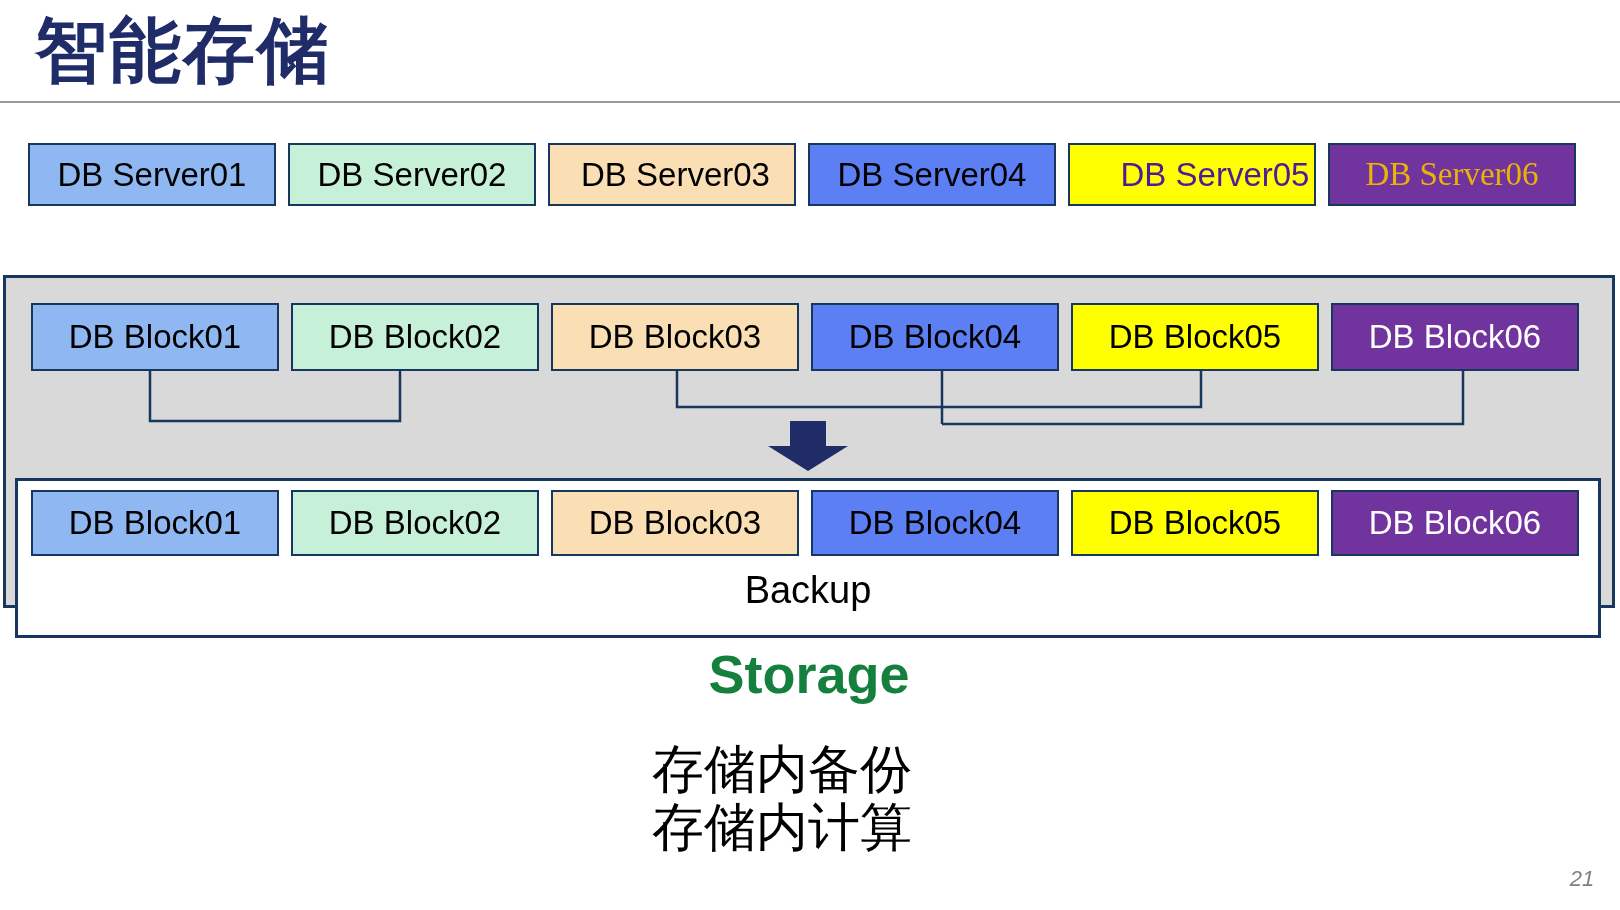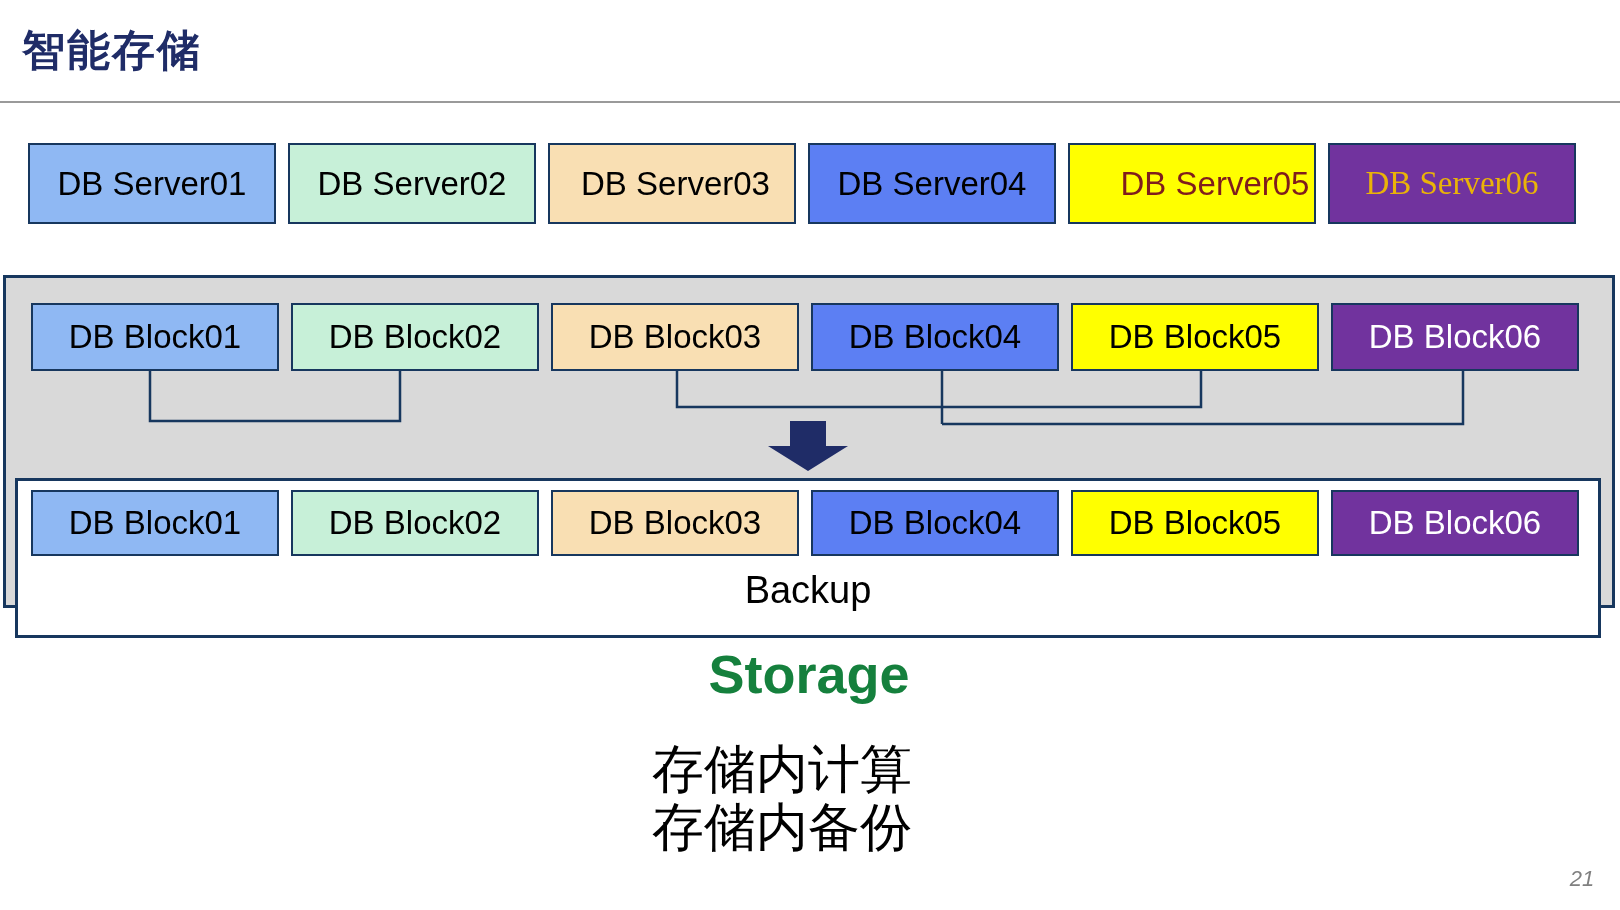--- a/index.html
+++ b/index.html
@@ -6,31 +6,31 @@
   body{
     width:1620px;height:910px;position:relative;overflow:hidden;
     background:#ffffff;
     font-family:"Liberation Sans", sans-serif;
     --navy:#17375E;
     --title:#1F2C67;
     --graybg:#D9D9D9;
   }
   .abs{position:absolute;}
   .page-title{
-    left:22px;top:0px;
-    font-size:43px;font-weight:bold;color:var(--title);
+    left:35px;top:0px;
+    font-size:72px;font-weight:bold;color:var(--title);
     letter-spacing:2px;line-height:100px;
   }
   .title-divider{
     left:0;top:101px;width:1620px;height:2px;background:#9a9a9a;
   }
   .box-row{
     display:flex;justify-content:space-between;align-items:stretch;
   }
-  .server-row{left:28px;top:143px;width:1548px;height:81px;}
+  .server-row{left:28px;top:143px;width:1548px;height:63px;}
   .box{
     width:248px;box-sizing:border-box;
     border:2px solid var(--navy);
     display:flex;align-items:center;justify-content:center;
     font-size:33px;color:#000;white-space:nowrap;
   }
   .storage-container{
     left:3px;top:275px;width:1612px;height:333px;
     background:var(--graybg);
     border:3px solid var(--navy);
@@ -68,21 +68,21 @@
 <body style="--navy: #17375E; --title: #1F2C67; --graybg: #D9D9D9;">
 
 <div class="abs page-title">智能存储</div>
 <div class="abs title-divider"></div>
 
 <div class="abs box-row server-row">
     <div class="box" style="background: rgb(143, 184, 243); color: rgb(0, 0, 0);">DB Server01</div>
     <div class="box" style="background: rgb(199, 240, 216); color: rgb(0, 0, 0);">DB Server02</div>
     <div class="box" style="background: rgb(249, 223, 179); color: rgb(0, 0, 0); padding-left: 7px;">DB Server03</div>
     <div class="box" style="background: rgb(92, 127, 243); color: rgb(0, 0, 0);">DB Server04</div>
-    <div class="box" style="background: rgb(255, 255, 0); color: #7f1d1d; padding-left: 46px;">DB Server05</div>
+    <div class="box" style="background: rgb(255, 255, 0); color: #4c1d95; padding-left: 46px;">DB Server05</div>
     <div class="box" style="background: rgb(113, 51, 158); color: #eab308; font-family: Liberation Serif, serif;">DB Server06</div>
   </div>
 
 <div class="abs storage-container">
 
   <svg class="abs connector-svg" viewBox="0 0 1612 447" xmlns="http://www.w3.org/2000/svg">
     <polyline points="147,96 147,146 397,146 397,96"></polyline>
     <polyline points="674,96 674,132 1198,132 1198,96"></polyline>
     <line x1="939" y1="96" x2="939" y2="149"></line>
     <polyline points="939,149 1460,149 1460,96"></polyline>
@@ -107,17 +107,17 @@
         <div class="box" style="background: rgb(255, 255, 0); color: rgb(0, 0, 0);">DB Block05</div>
         <div class="box" style="background: rgb(113, 51, 158); color: rgb(255, 255, 255);">DB Block06</div>
       </div>
     <div class="abs backup-label">Backup</div>
   </div>
 
   <div class="abs storage-label">Storage</div>
 </div>
 
 <div class="abs caption">
+  <div>存储内备份</div>
   <div>存储内计算</div>
-  <div>存储内备份</div>
 </div>
 
 <div class="abs page-number">21</div>
 
 </body></html>

